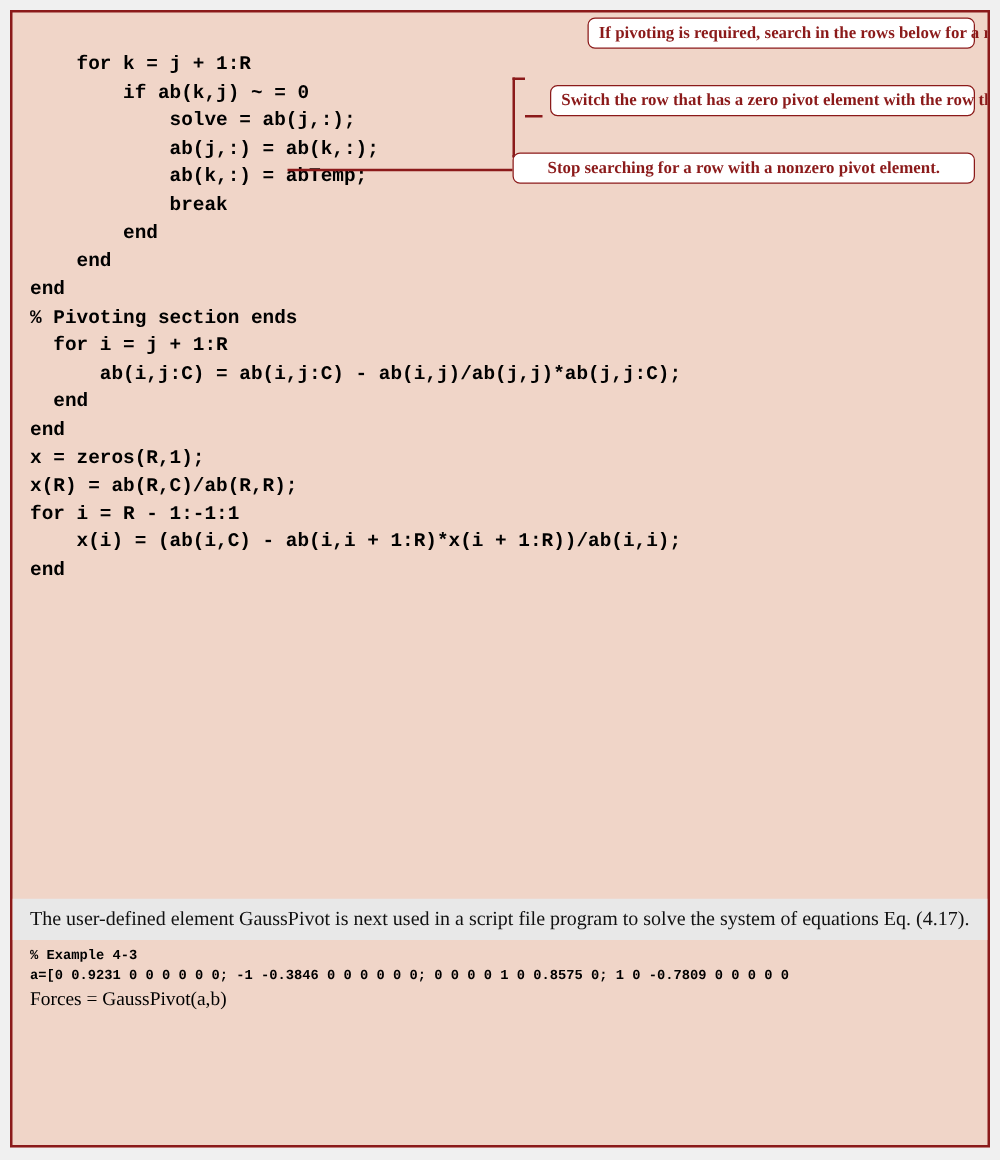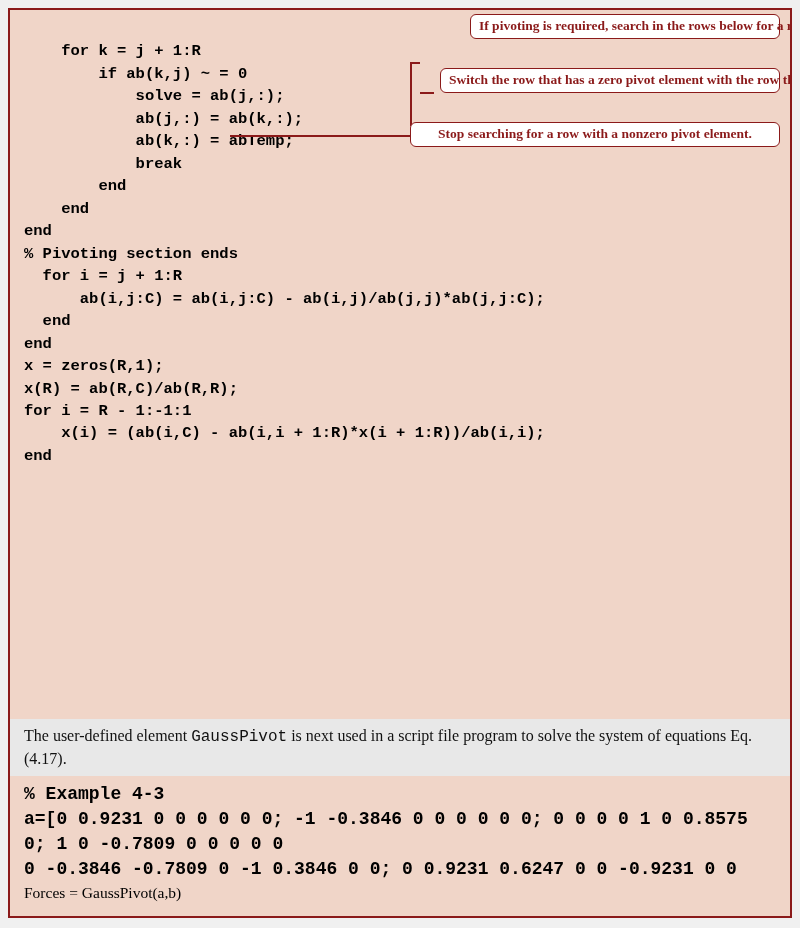--- a/index.html
+++ b/index.html
@@ -28,28 +28,28 @@
     color: #000;
     position: relative;
   }
   .prose {
     background: #e8e8e8;
     padding: 6px 14px;
     font-size: 16px;
     line-height: 1.35;
     color: #111;
   }
-  .prose .mono { font-family: Liberation Mono, monospace; margin-top: 38px; }
+  .prose .mono { font-family: Liberation Serif, serif; margin-top: 38px; }
   .script-block {
     padding: 6px 14px 4px 14px;
     font-size: 15px;
     line-height: 1.4;
     color: #000;
   }
-  .script-block .mono { font-family: 'Courier New', monospace; font-weight: bold; font-size:18px; }
+  .script-block .mono { font-family: 'Courier New', monospace; font-weight: bold; font-size:11px; }
   .script-block .plain { font-family: Georgia, serif; font-weight: normal; font-size:15.5px; }
   .annot {
     position: absolute;
     background: #fff;
     border: 1px solid #8b1a1a;
     border-radius: 6px;
     font-family: Georgia, serif;
     font-size: 13.5px;
     color: #8b1a1a;
     padding: 3px 8px;
@@ -105,17 +105,16 @@
     <div class="annot" style="top:112px; right:10px; width:370px;text-align:center;"><span>Stop searching for a row with a nonzero pivot element.</span></div>
   </div>
 
   <div class="prose">
     <span>The user-defined element </span><span class="mono">GaussPivot</span><span> is next used in a script file program to solve the system of equations Eq. (4.17).</span>
   </div>
 
   <div class="script-block">
     <div class="mono">% Example 4-3</div>
     <div class="mono">a=[0 0.9231 0 0 0 0 0 0; -1 -0.3846 0 0 0 0 0 0; 0 0 0 0 1 0 0.8575 0; 1 0 -0.7809 0 0 0 0 0</div>
-    <div class="mono">    0 -0.3846 -0.7809 0 -1 0.3846 0 0; 0 0.9231 0.6247 0 0 -0.9231 0 0</div>
     <div class="plain">Forces = GaussPivot(a,b)</div>
   </div>
 
 </div>
 
 </body></html>

